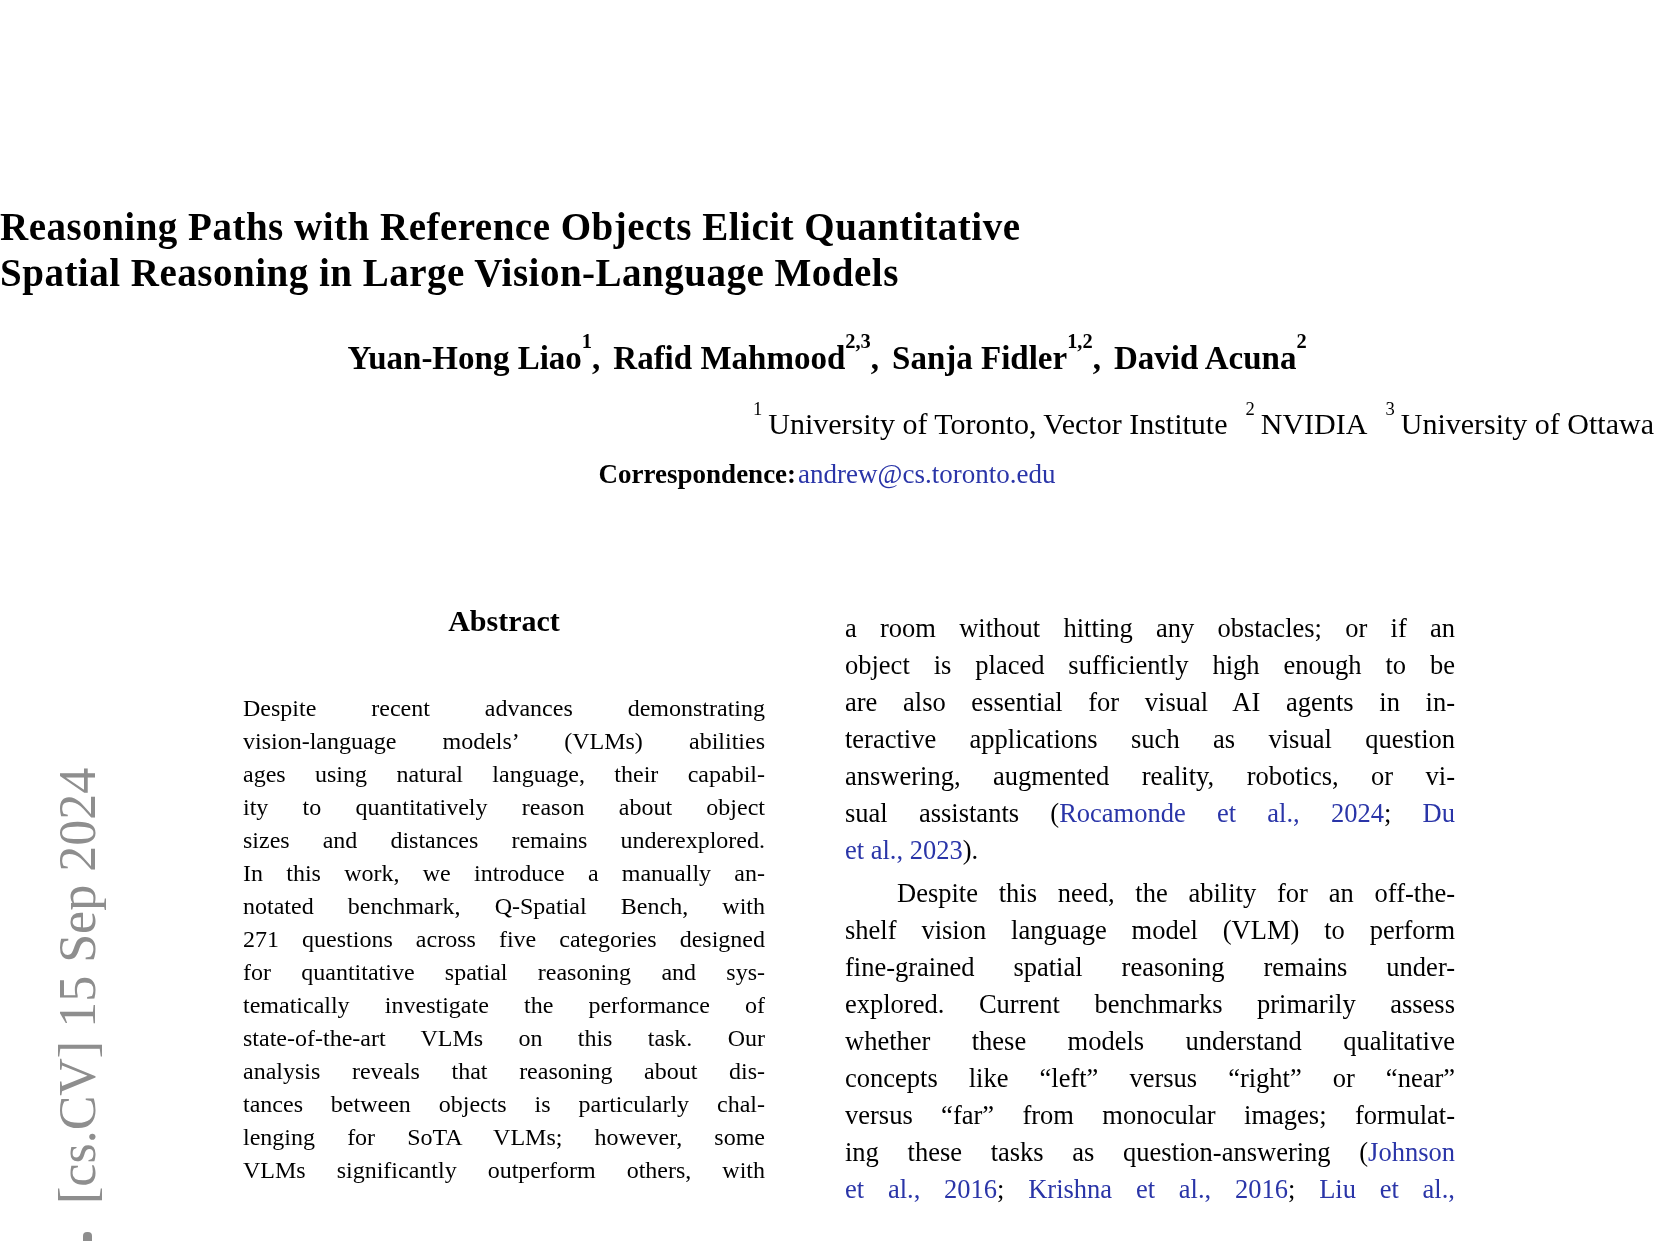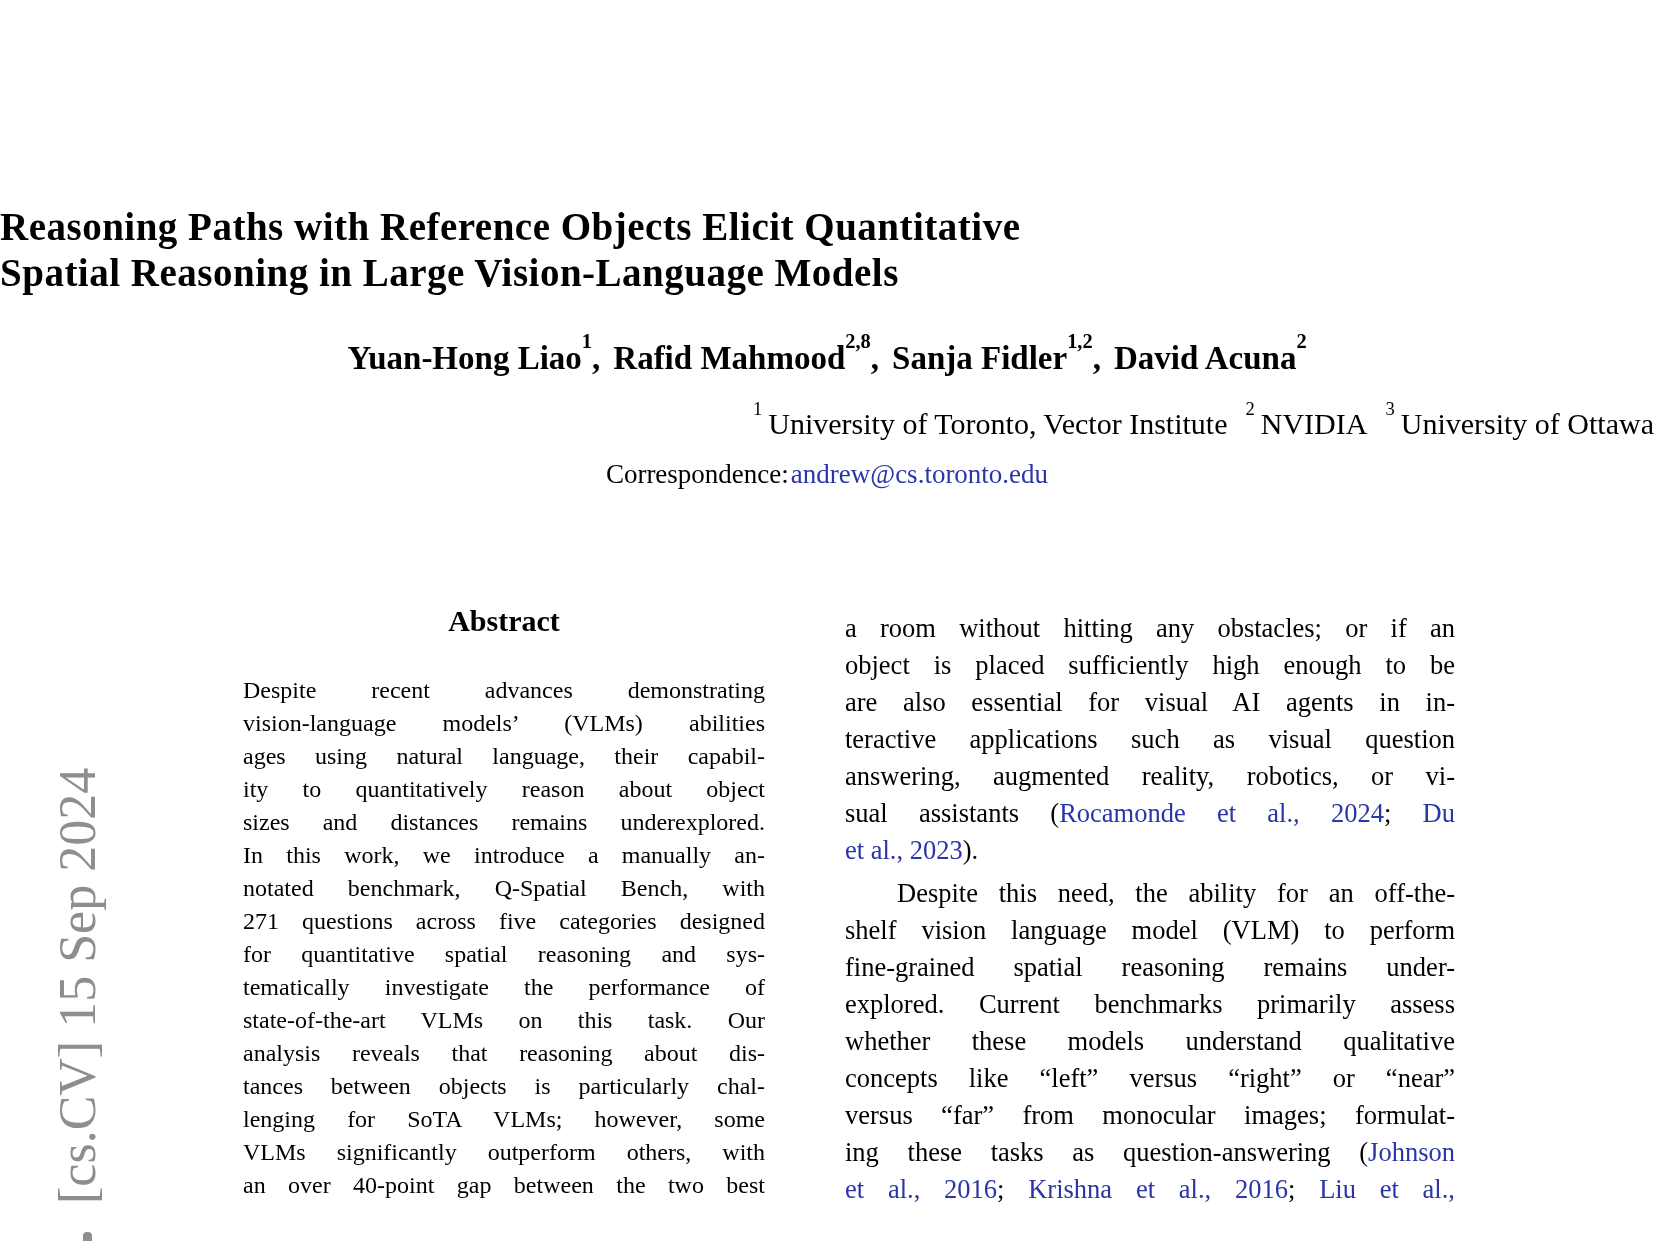--- a/index.html
+++ b/index.html
@@ -39,27 +39,27 @@
     position:absolute;top:404px;left:0;width:100%;
     text-align:right;font-size:30px;line-height:40px;
   }
   .affil{margin-right:18px;}
   .affil:last-child{margin-right:0;}
   .affil sup{margin-right:6px;}
   .corr{
     position:absolute;top:456px;left:0;width:100%;
     text-align:center;font-size:27px;line-height:36px;
   }
-  .corr-label{font-weight:normal;margin-right:2px;}
+  .corr-label{font-weight:bold;margin-right:2px;}
   sup{font-size:.62em;position:relative;top:-.45em;line-height:0;}
   
   .col-left{position:absolute;left:199px;top:602px;width:610px;}
   .abs-head{
     text-align:center;font-weight:bold;
-    font-size:30px;line-height:38px;margin-bottom:34px;
+    font-size:30px;line-height:38px;margin-bottom:52px;
   }
   .abs-body{margin:0 44px;font-size:24px;}
   .abs-body .line{line-height:33px;height:33px;}
   .col-right{position:absolute;left:845px;top:610px;width:610px;font-size:26.5px;}
   .col-right .line{line-height:37px;height:37px;}
   .para.second{margin-top:6px;}
   .line{
     text-align:justify;
     -moz-text-align-last:justify;
     text-align-last:justify;
@@ -75,21 +75,21 @@
 <div class="page">
 
   <div class="banner">[cs.CV] 15 Sep 2024</div>
   <div class="banner-stub"></div>
 
   <div class="title">
     <div>Reasoning Paths with Reference Objects Elicit Quantitative</div>
     <div>Spatial Reasoning in Large Vision-Language Models</div>
   </div>
 
-  <div class="authors" id="authors"><span>Yuan-Hong Liao</span><sup>1</sup><span class="sep">,</span><span>Rafid Mahmood</span><sup>2,8</sup><span class="sep">,</span><span>Sanja Fidler</span><sup>1,2</sup><span class="sep">,</span><span>David Acuna</span><sup>2</sup></div>
+  <div class="authors" id="authors"><span>Yuan-Hong Liao</span><sup>1</sup><span class="sep">,</span><span>Rafid Mahmood</span><sup>2,3</sup><span class="sep">,</span><span>Sanja Fidler</span><sup>1,2</sup><span class="sep">,</span><span>David Acuna</span><sup>2</sup></div>
 
   <div class="affils" id="affils"><span class="affil"><sup>1</sup><span>University of Toronto, Vector Institute</span></span><span class="affil"><sup>2</sup><span>NVIDIA</span></span><span class="affil"><sup>3</sup><span>University of Ottawa</span></span></div>
 
   <div class="corr">
     <span class="corr-label">Correspondence:</span><a class="link">andrew@cs.toronto.edu</a>
   </div>
 
   <div class="col-left">
     <div class="abs-head">Abstract</div>
     <div class="abs-body" id="abstract-body">
@@ -101,21 +101,20 @@
         <div class="line"><span>In this work, we introduce a manually an-</span></div>
         <div class="line"><span>notated benchmark, Q-Spatial Bench, with</span></div>
         <div class="line"><span>271 questions across five categories designed</span></div>
         <div class="line"><span>for quantitative spatial reasoning and sys-</span></div>
         <div class="line"><span>tematically investigate the performance of</span></div>
         <div class="line"><span>state-of-the-art VLMs on this task. Our</span></div>
         <div class="line"><span>analysis reveals that reasoning about dis-</span></div>
         <div class="line"><span>tances between objects is particularly chal-</span></div>
         <div class="line"><span>lenging for SoTA VLMs; however, some</span></div>
         <div class="line"><span>VLMs significantly outperform others, with</span></div>
-        <div class="line"><span>an over 40-point gap between the two best</span></div>
       </div>
   </div>
 
   <div class="col-right" id="intro-col">
       <div class="para">
         <div class="line"><span>a room without hitting any obstacles; or if an</span></div>
         <div class="line"><span>object is placed sufficiently high enough to be</span></div>
         <div class="line"><span>are also essential for visual AI agents in in-</span></div>
         <div class="line"><span>teractive applications such as visual question</span></div>
         <div class="line"><span>answering, augmented reality, robotics, or vi-</span></div>

